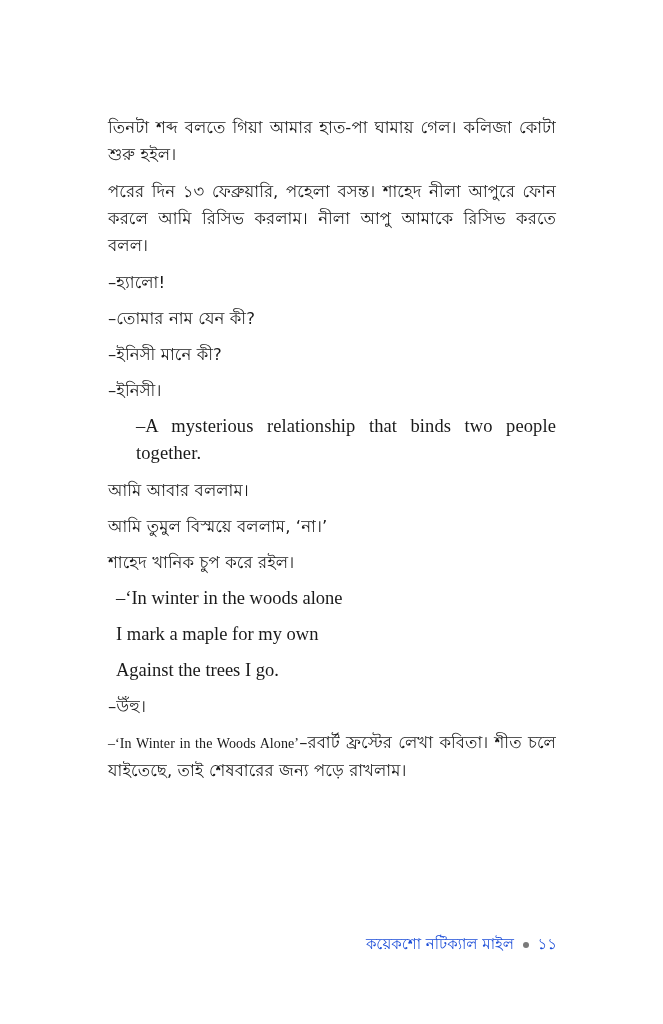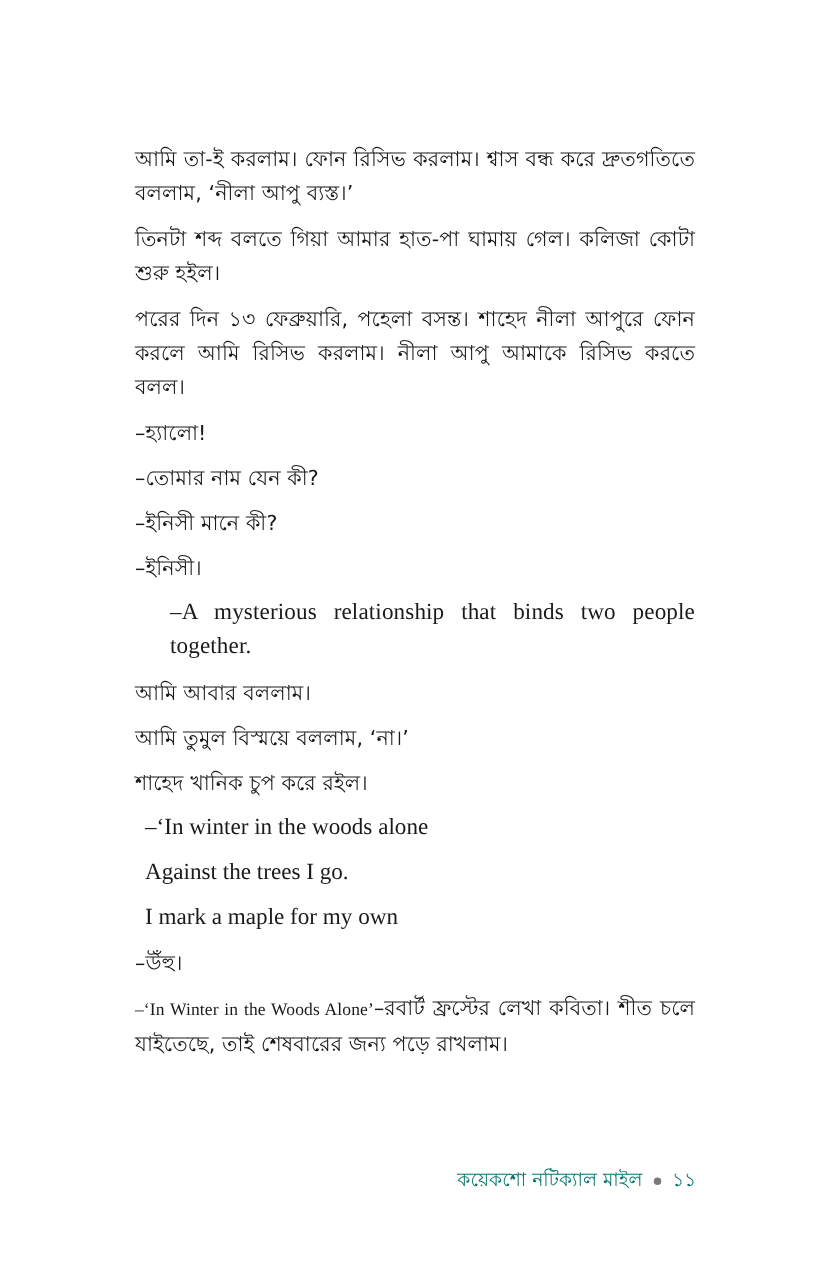--- a/index.html
+++ b/index.html
@@ -49,53 +49,52 @@
     margin: 0 0 9px 8px;
   }
   .just-last {
     text-align-last: left;
   }
   .footer {
     position: absolute;
     right: 106px;
     top: 932px;
     font-size: 15px;
-    color: #0f766e;
+    color: #1d4ed8;
     white-space: nowrap;
   }
   .footer .dot {
     display: inline-block;
     width: 6px;
     height: 6px;
     border-radius: 50%;
     background: #7a7a7a;
     margin: 0 4px;
     vertical-align: middle;
   }
 </style>
 </head>
 <body>
 
 <div class="page">
-  <p class="para just-last">আমি তা-ই করলাম। ফোন রিসিভ করলাম। শ্বাস বন্ধ করে দ্রুতগতিতে বললাম, ‘নীলা আপু ব্যস্ত।’</p>
   <p class="para just-last">তিনটা শব্দ বলতে গিয়া আমার হাত-পা ঘামায় গেল। কলিজা কোটা শুরু হইল।</p>
   <p class="para just-last">পরের দিন ১৩ ফেব্রুয়ারি, পহেলা বসন্ত। শাহেদ নীলা আপুরে ফোন করলে আমি রিসিভ করলাম। নীলা আপু আমাকে রিসিভ করতে বলল।</p>
   <p class="para tight">–হ্যালো!</p>
   <p class="para tight">–তোমার নাম যেন কী?</p>
   <p class="para tight">–ইনিসী মানে কী?</p>
   <p class="para tight">–ইনিসী।</p>
   <p class="para en-full">–A mysterious relationship that binds two people together.</p>
   <p class="para tight">আমি আবার বললাম।</p>
   <p class="para tight">আমি তুমুল বিস্ময়ে বললাম, ‘না।’</p>
   <p class="para tight">শাহেদ খানিক চুপ করে রইল।</p>
 
   <div>
     <p class="poem-line">–‘In winter in the woods alone</p>
+    <p class="poem-line">I mark a maple for my own</p>
     <p class="poem-line">Against the trees I go.</p>
-    <p class="poem-line">I mark a maple for my own</p>
   </div>
 
   <p class="para tight">–উঁহু।</p>
 
   <p class="para just-last"><span class="en">–‘In Winter in the Woods Alone’</span><span>–রবার্ট ফ্রস্টের লেখা কবিতা। শীত চলে যাইতেছে, তাই শেষবারের জন্য পড়ে রাখলাম।</span></p>
 </div>
 
 <div class="footer">
   <span>কয়েকশো নটিক্যাল মাইল</span>
   <span class="dot"></span>

